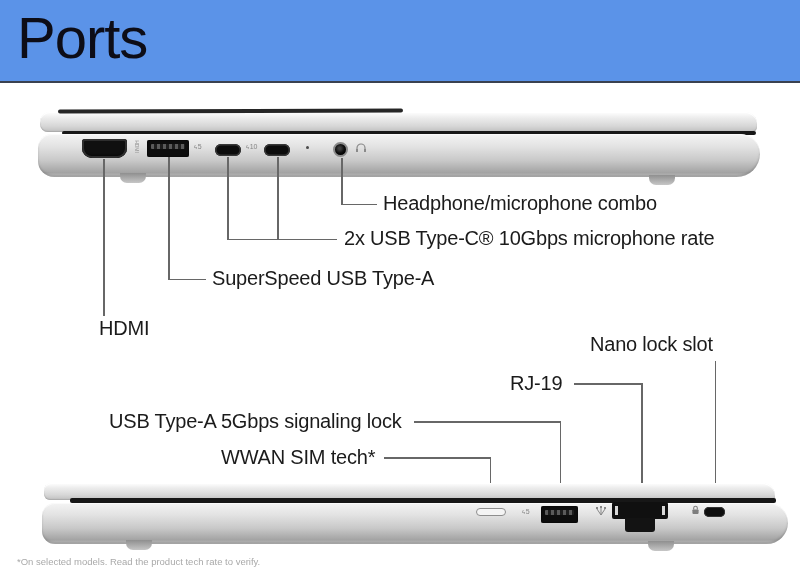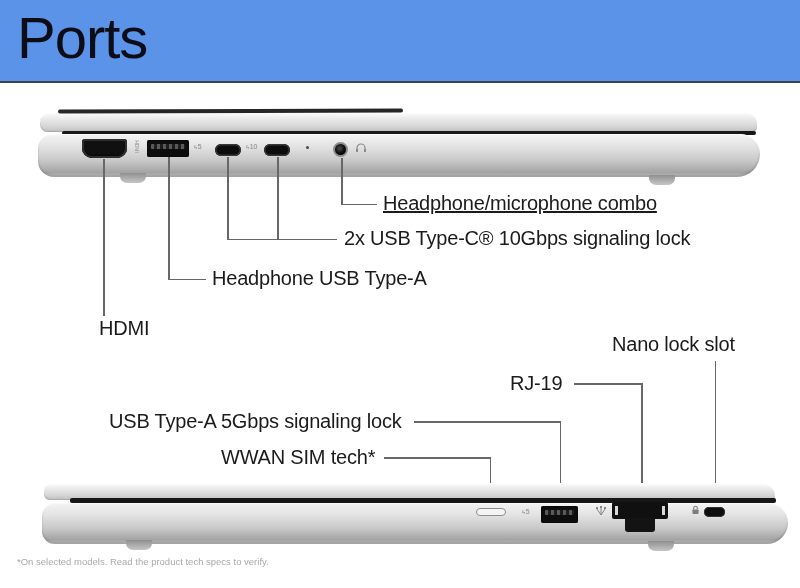--- a/index.html
+++ b/index.html
@@ -88,29 +88,29 @@
 
     <div class="clv" style="left:103px;top:159px;height:157px;"></div>
     <div class="clv" style="left:168px;top:157px;height:123px;"></div>
     <div class="clh" style="left:168px;top:278.5px;width:38px;"></div>
     <div class="clv" style="left:227px;top:157px;height:83px;"></div>
     <div class="clv" style="left:277px;top:157px;height:83px;"></div>
     <div class="clh" style="left:227px;top:238.5px;width:110px;"></div>
     <div class="clv" style="left:341px;top:158px;height:47px;"></div>
     <div class="clh" style="left:341px;top:203.5px;width:36px;"></div>
 
-    <div class="lbl" style="left:383px;top:193px;text-decoration:underline;">Headphone/microphone combo</div>
-    <div class="lbl" style="left:344px;top:228px;">2x USB Type-C® 10Gbps signaling lock</div>
-    <div class="lbl" style="left:212px;top:268px;">Headphone USB Type-A</div>
+    <div class="lbl" style="left:383px;top:193px;">Headphone/microphone combo</div>
+    <div class="lbl" style="left:344px;top:228px;">2x USB Type-C® 10Gbps microphone rate</div>
+    <div class="lbl" style="left:212px;top:268px;">SuperSpeed USB Type-A</div>
     <div class="lbl" style="left:99px;top:318px;">HDMI</div>
   </section>
 
   <section>
 
-    <div class="lbl" style="left:612px;top:334px;">Nano lock slot</div>
+    <div class="lbl" style="left:590px;top:334px;">Nano lock slot</div>
     <div class="lbl" style="left:510px;top:373px;">RJ-19</div>
     <div class="lbl" style="left:109px;top:411px;">USB Type-A 5Gbps signaling lock</div>
     <div class="lbl" style="left:221px;top:447px;">WWAN SIM tech*</div>
 
     <div class="clv" style="left:714.5px;top:361px;height:146px;"></div>
     <div class="clh" style="left:574px;top:383px;width:68px;"></div>
     <div class="clv" style="left:641px;top:383px;height:121px;"></div>
     <div class="clh" style="left:414px;top:421px;width:147px;"></div>
     <div class="clv" style="left:559.5px;top:421px;height:86px;"></div>
     <div class="clh" style="left:384px;top:457px;width:107px;"></div>
@@ -138,16 +138,16 @@
         <div class="rj45-bottom"></div>
     </div>
     <svg class="picon" style="left:691px;top:505px;" width="9" height="10" viewBox="0 0 9 10">
       <path d="M2.7 4.5 V3 a1.8 1.8 0 0 1 3.6 0 V4.5" fill="none" stroke="#7d7d7d" stroke-width="1.1"></path>
       <rect x="1.4" y="4.5" width="6.2" height="4.4" rx="0.8" fill="#7d7d7d"></rect>
     </svg>
     <div class="port nano-slot" style="left:704px;top:507px;"></div>
   </section>
 
   <footer>
-    <div class="footnote">*On selected models. Read the product tech specs to verify.</div>
+    <div class="footnote">*On selected models. Read the product tech rate to verify.</div>
   </footer>
 
 </div>
 
 </body></html>

